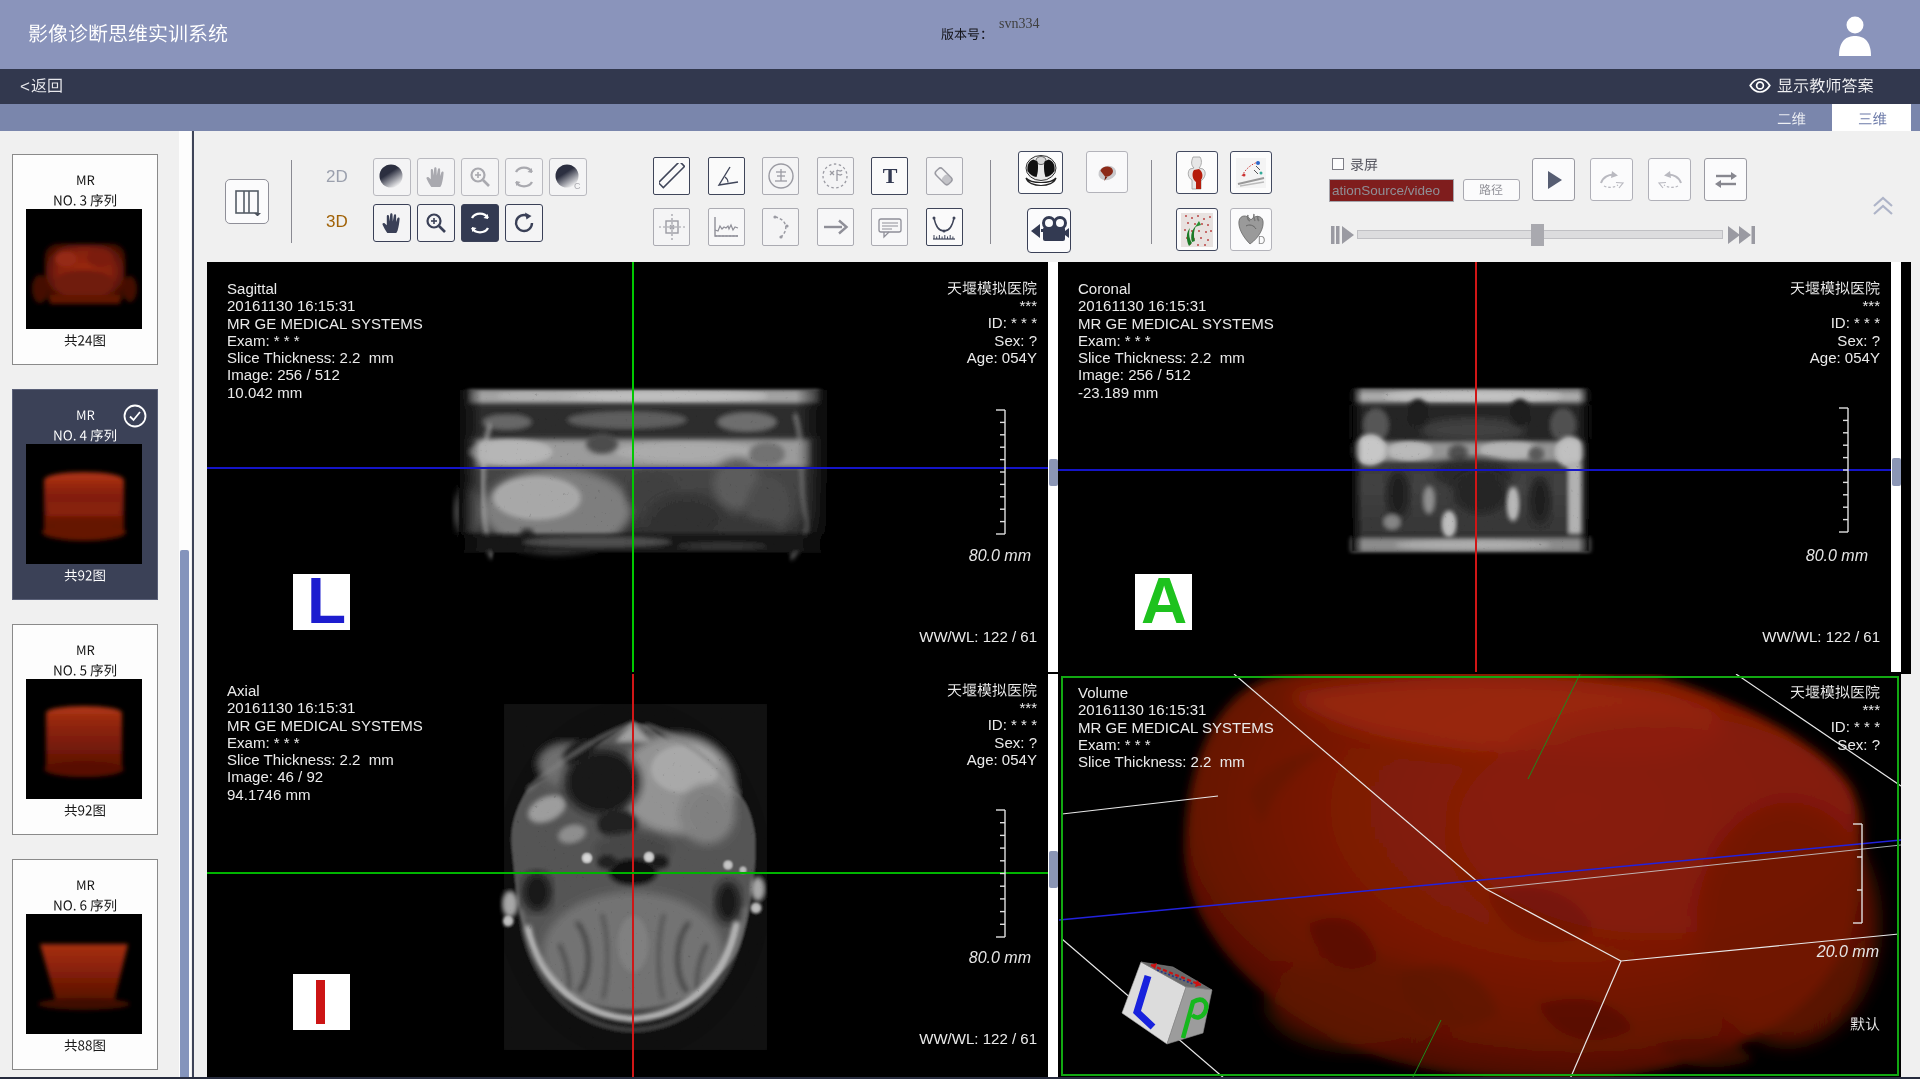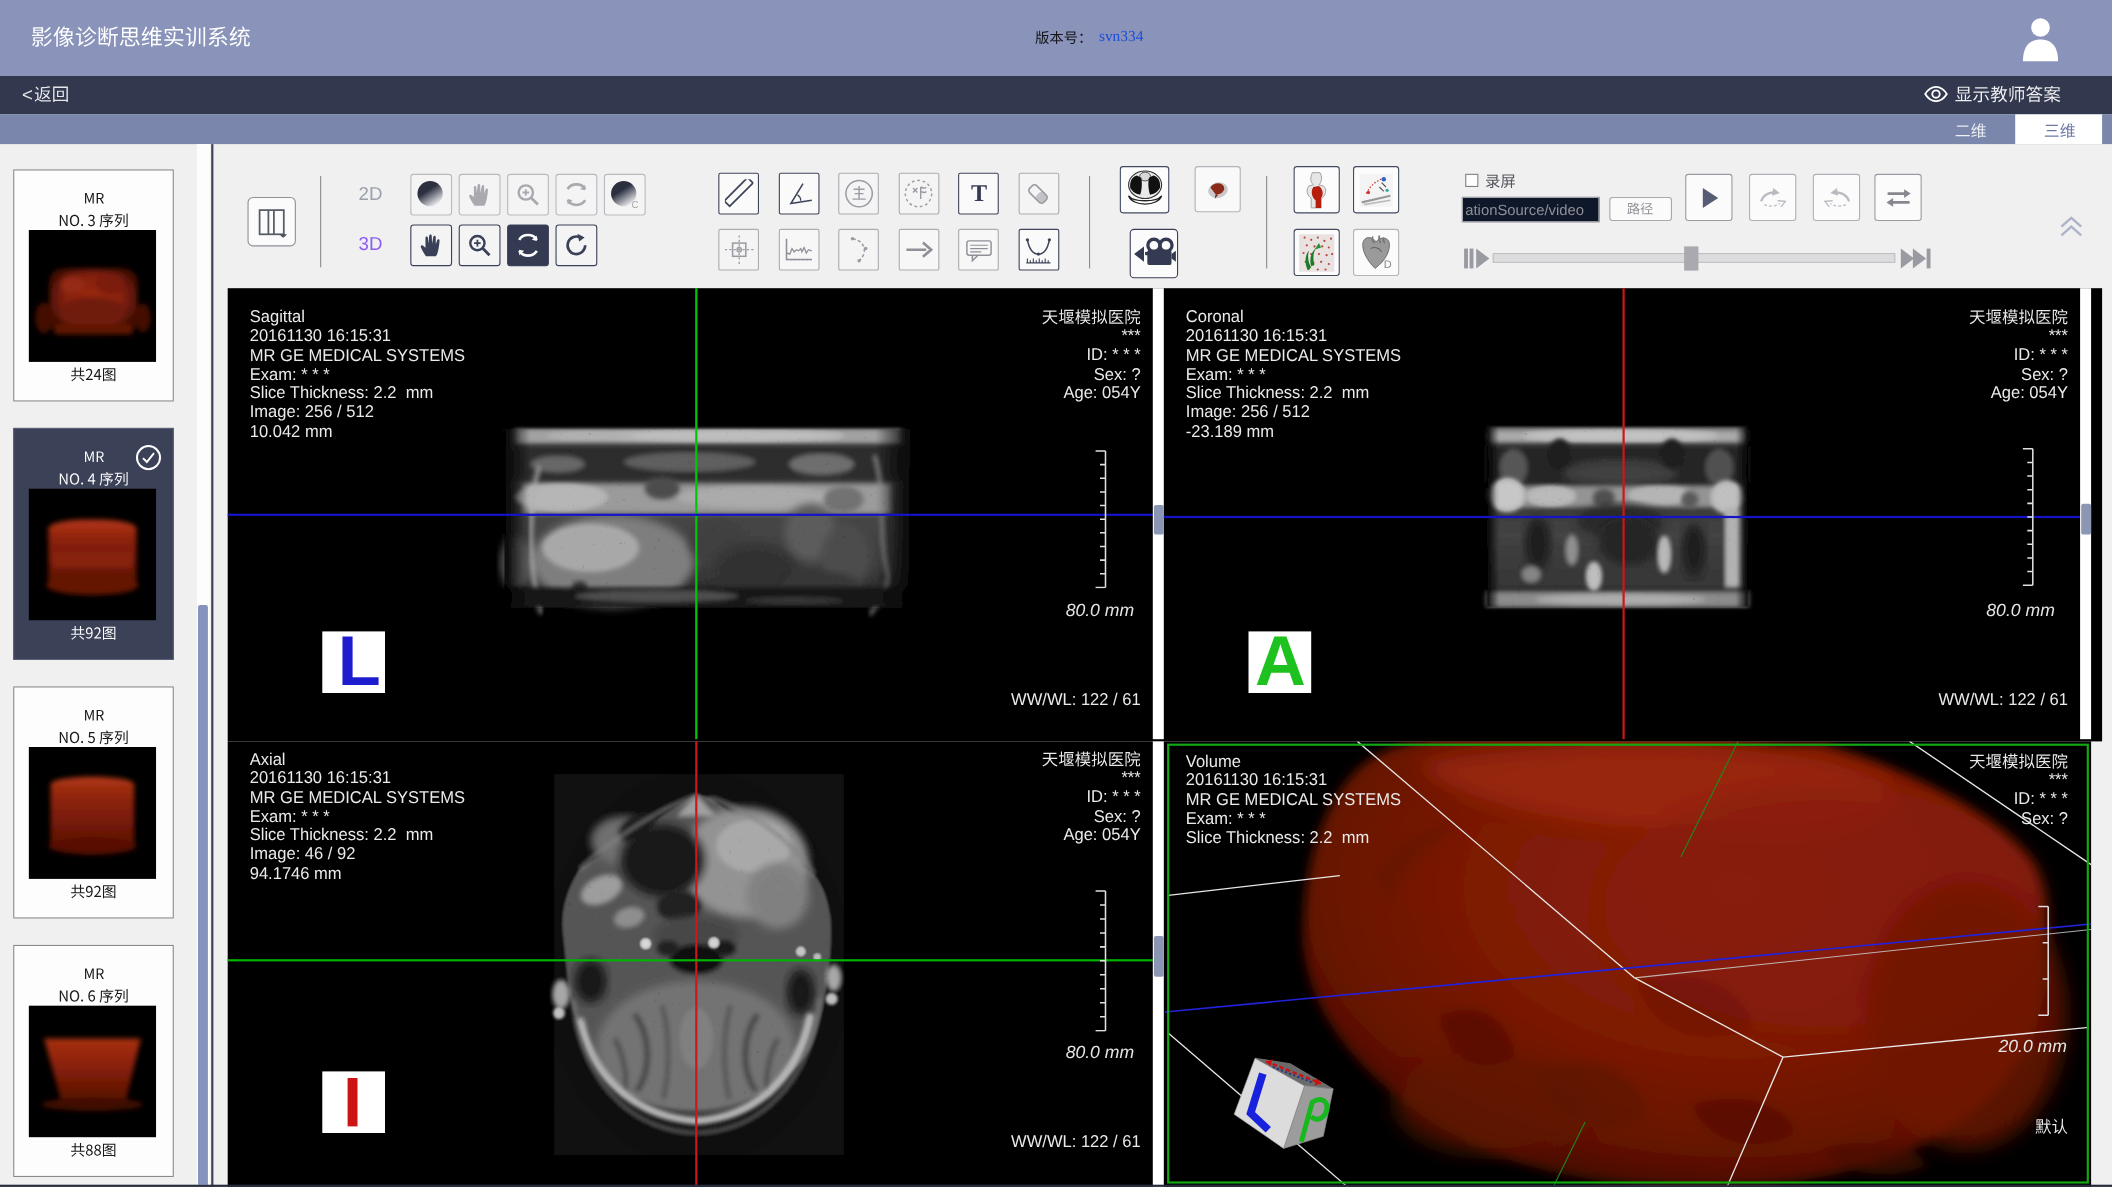--- a/index.html
+++ b/index.html
@@ -71,21 +71,21 @@
 <svg style="position:absolute;left:28.0px;top:24.0px;overflow:visible" width="200" height="21">
     <g fill="#ffffff" transform="translate(0,16.90) scale(0.02000,-0.02000)">
       <use href="#t_title"></use>
     </g>
   </svg>
 <svg style="position:absolute;left:941.0px;top:27.5px;overflow:visible" width="52" height="14">
     <g fill="#16161c" transform="translate(0,10.98) scale(0.01300,-0.01300)">
       <use href="#t_ver"></use>
     </g>
   </svg>
-<div class="abs" style="left:999px;top:26px;font-family:'Liberation Serif',serif;font-size:14px;color:#1d4ed8">svn334</div>
+<div class="abs" style="left:999px;top:16px;font-family:'Liberation Serif',serif;font-size:14px;color:#404040">svn334</div>
 <svg class="abs" style="left:1837px;top:12px" width="36" height="44" viewBox="0 0 36 44">
 <circle cx="18" cy="13" r="8.5" fill="#fff"></circle>
     <path d="M2 44 C2 28 10 24 18 24 C26 24 34 28 34 44 Z" fill="#fff"></path>
   </svg>
 <div class="abs" style="left:20px;top:77px;color:#e8e8ec;font-size:17px">&lt;</div>
 <svg style="position:absolute;left:31.0px;top:78.0px;overflow:visible" width="32" height="17">
     <g fill="#e8e8ec" transform="translate(0,13.52) scale(0.01600,-0.01600)">
       <use href="#t_back"></use>
     </g>
   </svg>
@@ -247,21 +247,21 @@
 <div class="abs" style="left:225px;top:179px;width:44px;height:45px;background:#fbfbfc;border:1.5px solid #8f8f98;border-radius:5px;display:flex;align-items:center;justify-content:center">
     <svg width="28" height="28" viewBox="0 0 28 28">
       <rect x="3" y="3" width="22" height="22" fill="none" stroke="#555d66" stroke-width="1.6"></rect>
       <line x1="11" y1="3" x2="11" y2="25" stroke="#555d66" stroke-width="1.6"></line>
       <line x1="16" y1="3" x2="16" y2="25" stroke="#555d66" stroke-width="1.6"></line>
       <path d="M21 25 L28 25 L24.5 28.5 Z" fill="#4a515c"></path>
     </svg>
   </div>
 <div class="abs" style="left:291px;top:160px;width:1px;height:83px;background:#8a8a92"></div>
 <div class="abs" style="left:326px;top:167px;font-size:17px;color:#9ba0ad">2D</div>
-<div class="abs" style="left:326px;top:212px;font-size:17px;color:#8b5cf6">3D</div>
+<div class="abs" style="left:326px;top:212px;font-size:17px;color:#a16207">3D</div>
 <div class="abs" style="left:373px;top:158px;width:38px;height:38px;background:#f4f4f5;border:1.5px solid #b9b9bf;border-radius:3px;display:flex;align-items:center;justify-content:center">
     <svg width="28" height="28" viewBox="0 0 28 28">
       <defs>
         <linearGradient id="cg0" x1="0.1" y1="0" x2="0.75" y2="1">
           <stop offset="40%" stop-color="#2c2f40"></stop>
           <stop offset="100%" stop-color="#fdfdfd"></stop>
         </linearGradient>
       </defs>
       <circle cx="13" cy="13" r="11.5" fill="url(#cg0)"></circle>
     </svg>
@@ -517,21 +517,21 @@
 <path d="M12 14 C15 12 20 13 22 17" stroke="#666" stroke-width="1" fill="none"></path>
 <text x="24" y="32" font-size="10" fill="#888">D</text>
     </svg>
   </div>
 <div class="abs" style="left:1332px;top:158px;width:12px;height:12px;border:1px solid #7d7d85;background:#fdfdfd"></div>
 <svg style="position:absolute;left:1350.0px;top:158.0px;overflow:visible" width="28" height="15">
     <g fill="#55555f" transform="translate(0,11.83) scale(0.01400,-0.01400)">
       <use href="#t_lp"></use>
     </g>
   </svg>
-<div class="abs" style="left:1329px;top:179px;width:125px;height:23px;border:1px solid #a5a5ac;background:#0f172a;font-size:13.5px;color:#8f8f96;line-height:21px;padding-left:2px;overflow:hidden">ationSource/video</div>
+<div class="abs" style="left:1329px;top:179px;width:125px;height:23px;border:1px solid #a5a5ac;background:#7f1d1d;font-size:13.5px;color:#8f8f96;line-height:21px;padding-left:2px;overflow:hidden">ationSource/video</div>
 <div class="abs" style="left:1463px;top:179px;width:57px;height:22px;border:1px solid #a8a8b0;border-radius:3px;background:#fbfbfc"></div>
 <svg style="position:absolute;left:1479.0px;top:184.0px;overflow:visible" width="24" height="13">
     <g fill="#8f8f96" transform="translate(0,10.14) scale(0.01200,-0.01200)">
       <use href="#t_lj"></use>
     </g>
   </svg>
 <div class="abs" style="left:1532px;top:158px;width:43px;height:43px;background:#fbfbfc;border:1.5px solid #9a9aa2;border-radius:3px;display:flex;align-items:center;justify-content:center">
     <svg width="24" height="24" viewBox="0 0 24 24">
       <path d="M6 3 L20 12 L6 21 Z" fill="#565d72"></path>
     </svg>

